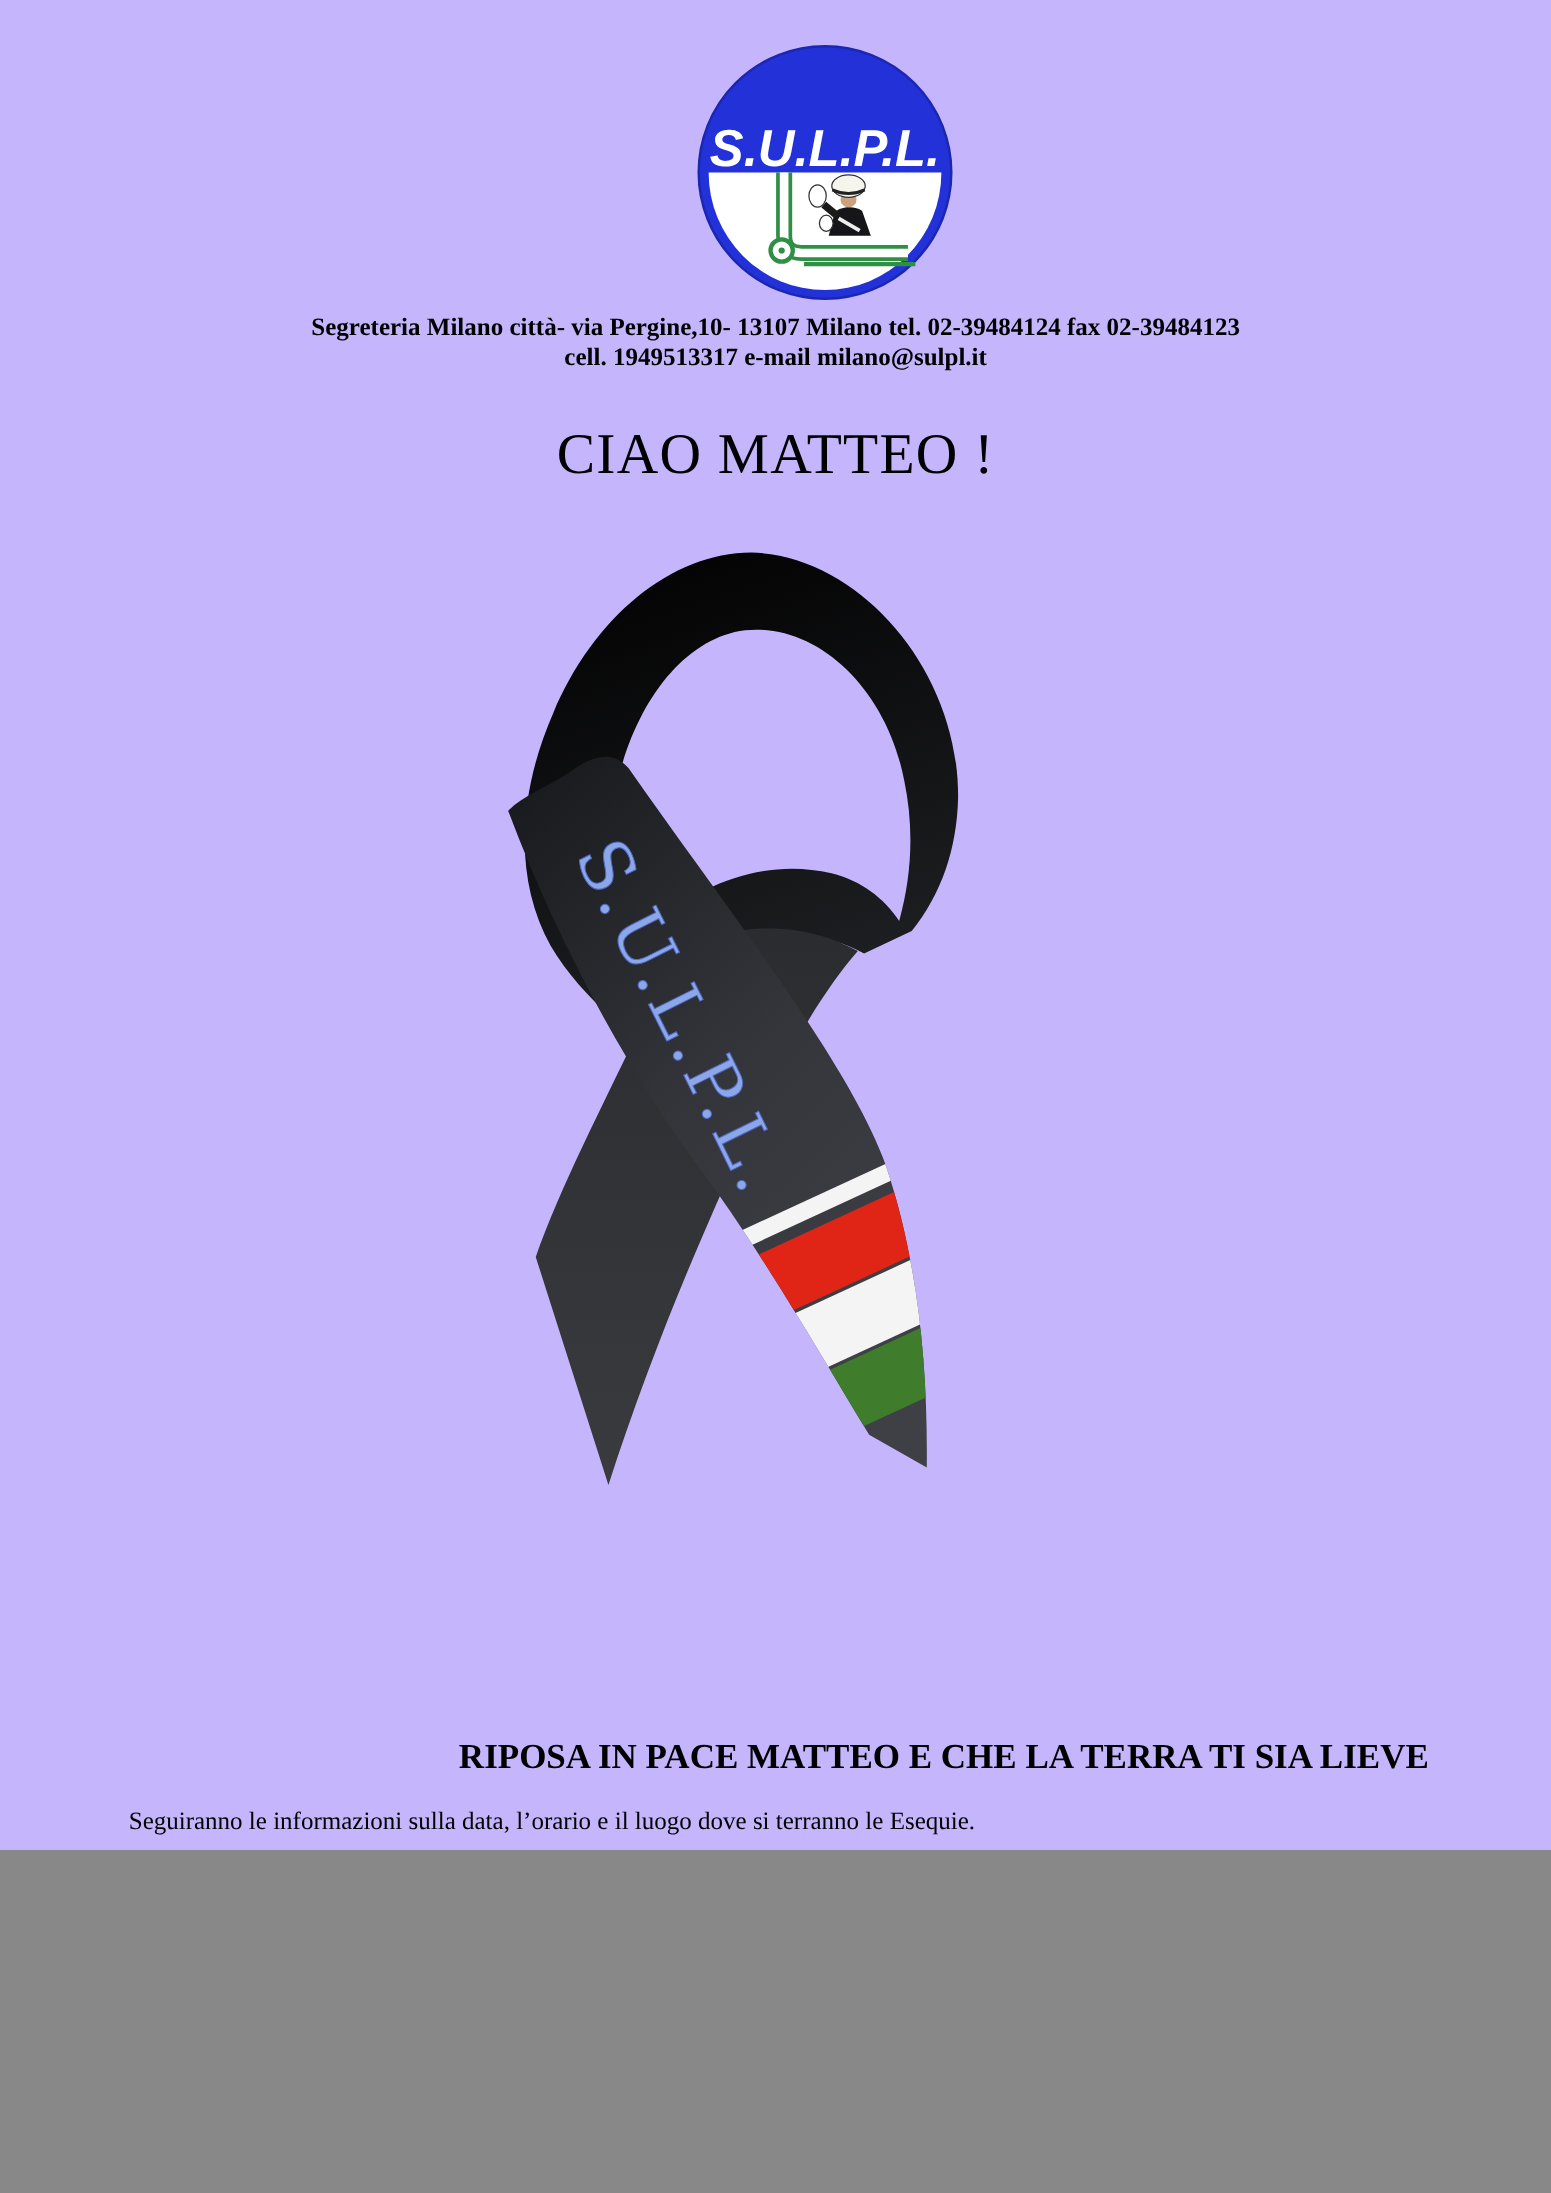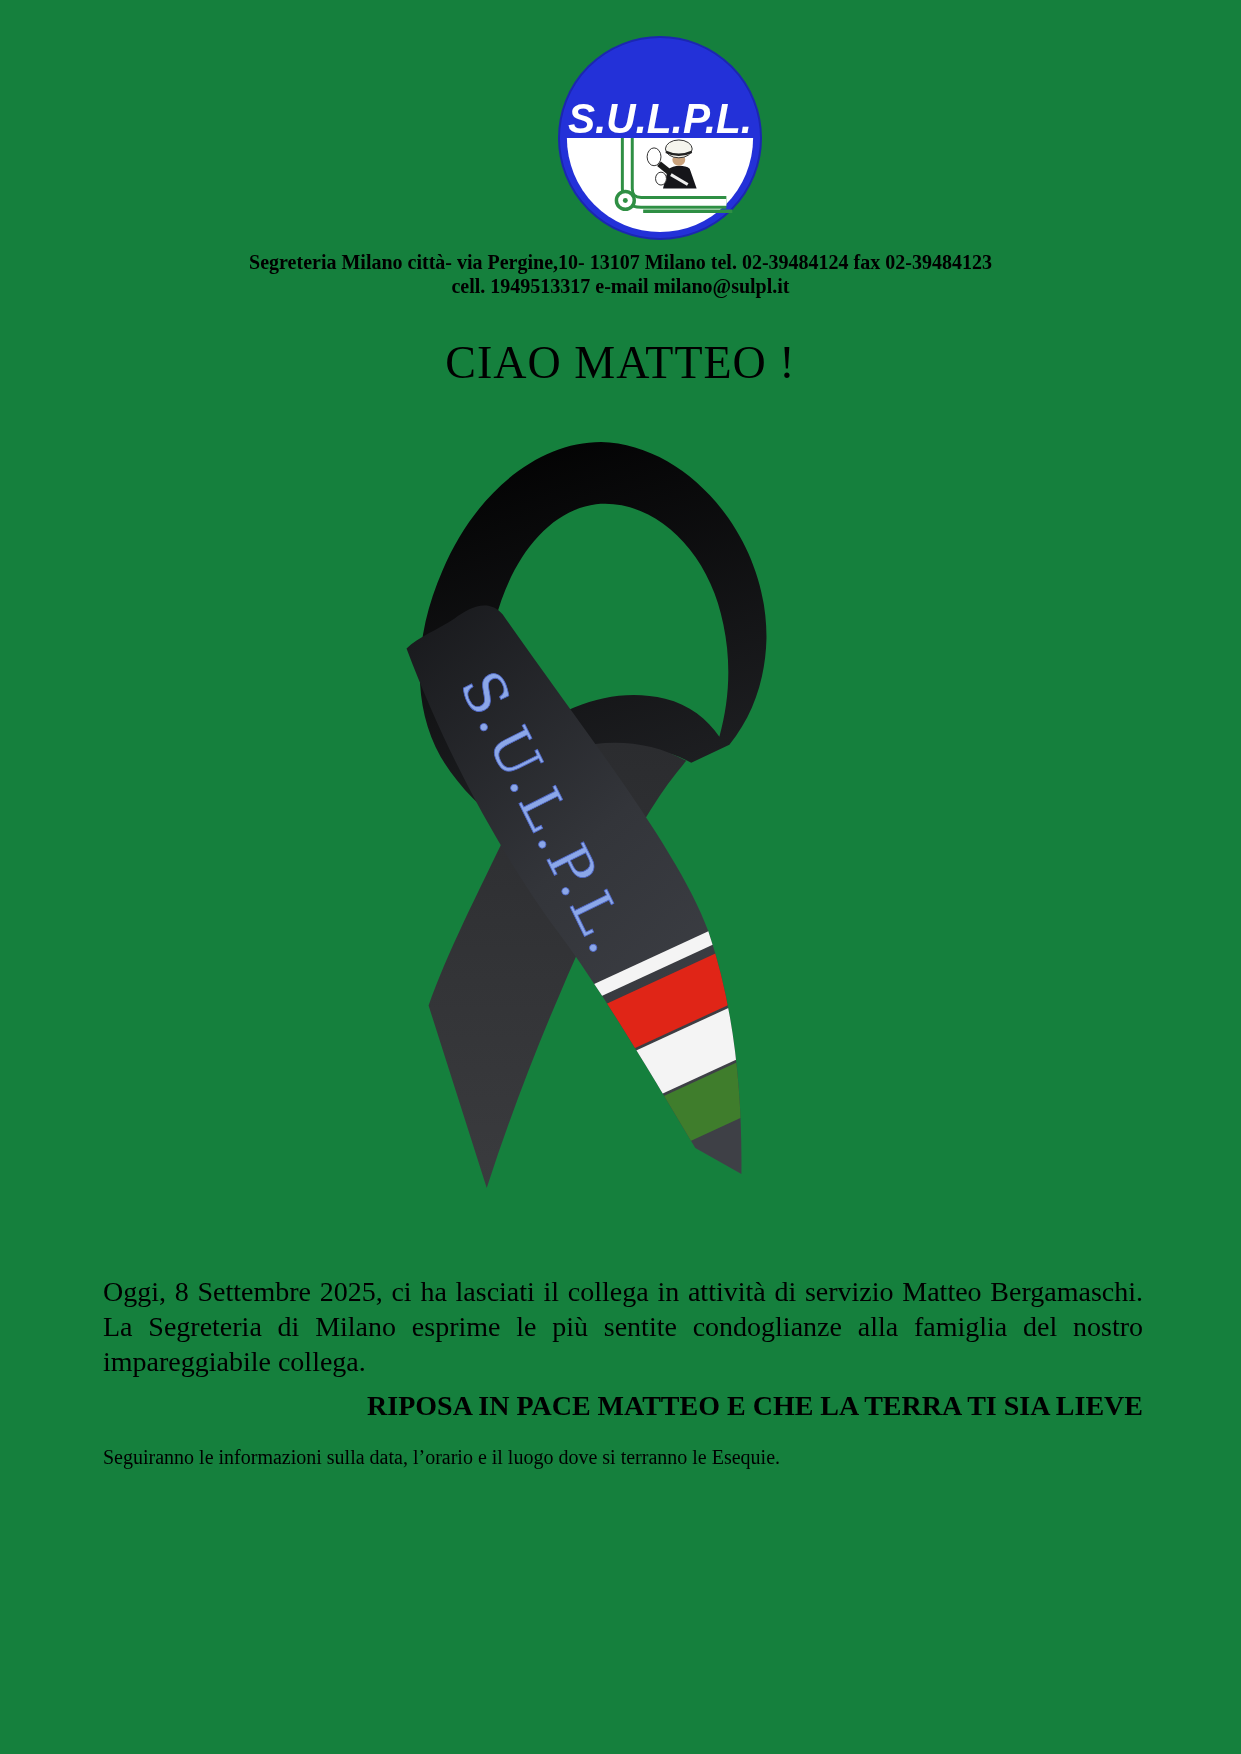--- a/index.html
+++ b/index.html
@@ -1,20 +1,20 @@
 <!DOCTYPE html>
 <html><head>
 <meta charset="utf-8">
 <style>
   html,body{margin:0;padding:0;background:#888;}
   .page{
     position:relative;
-    width:1241px;height:1754px;
+    width:1241px;height:1480px;
     margin:0 auto;
-    background:#15803d;
+    background:#c4b5fd;
     font-family:"Liberation Serif", serif;
     color:#000;
     overflow:hidden;
   }
   .logo-wrap{position:absolute;left:556px;top:34px;width:208px;height:208px;}
   .address{
     position:absolute;top:250px;left:0;width:1241px;
     text-align:center;font-weight:bold;font-size:20px;line-height:24px;
     letter-spacing:0px;
   }
@@ -142,20 +142,19 @@
         <path d="M 207,656 L 389,572" stroke="#f4f4f4" stroke-width="50"></path>
         <path d="M 229,705 L 411,621" stroke="#3f7d2c" stroke-width="52"></path>
       </g>
 
       <text font-family="DejaVu Serif, Liberation Serif, serif" font-size="56" letter-spacing="4" fill="#8ba7e8" stroke="#5068c8" stroke-width="0.8">
         <textPath xlink:href="#ribbonTextPath" href="#ribbonTextPath" startOffset="5%">S.U.L.P.L.</textPath>
       </text>
     </svg>
   </div>
 
-  <div class="para1">Oggi, 8 Settembre 2025, ci ha lasciati il collega in attività di servizio Matteo Bergamaschi. La Segreteria di Milano esprime le più sentite condoglianze alla famiglia del nostro impareggiabile collega.</div>
 
   <div class="motto">RIPOSA IN PACE MATTEO E CHE LA TERRA TI SIA LIEVE</div>
 
   <div class="para2">Seguiranno le informazioni sulla data, l’orario e il luogo dove si terranno le Esequie.</div>
 
 
 </div>
 
 </body></html>

